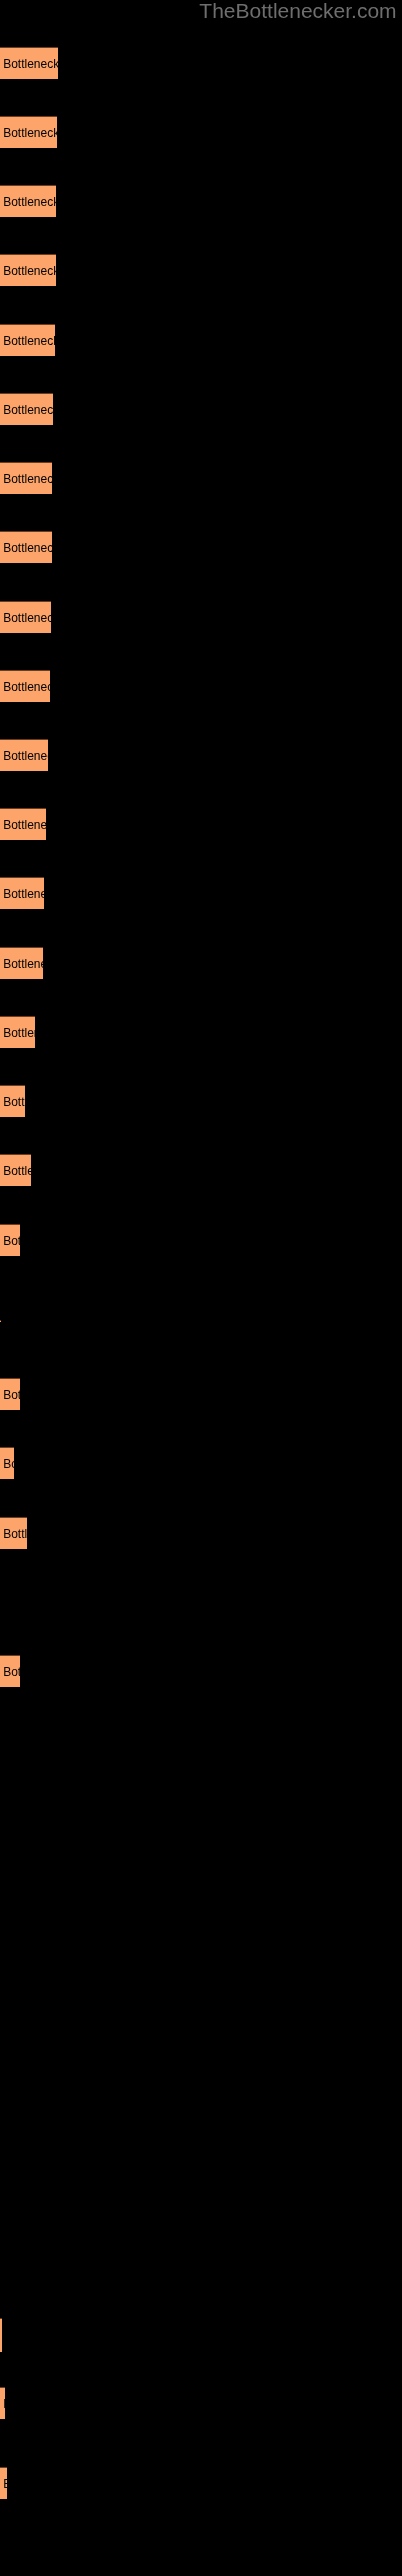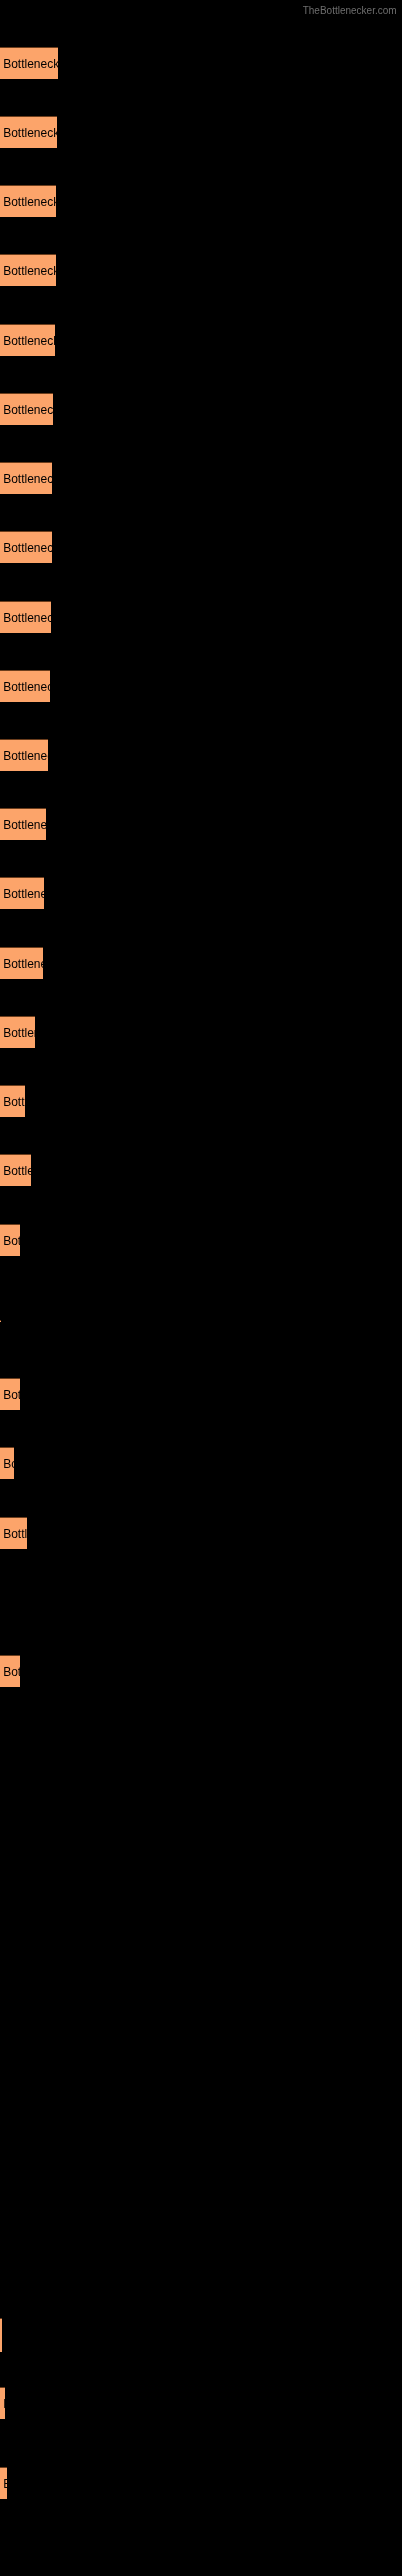--- a/index.html
+++ b/index.html
@@ -12,21 +12,21 @@
     height: 2576px;
     position: relative;
     overflow: hidden;
     font-family: "Liberation Sans", sans-serif;
   }
 
   .watermark {
     position: absolute;
     top: 0px;
     right: 6.4px;
-    font-size: 10px;
+    font-size: 21px;
     color: #6e6e6e;
     letter-spacing: 0px;
     white-space: nowrap;
     line-height: 21px;
     font-family: "Liberation Sans", sans-serif;
   }
 
   .chart {
     position: absolute;
     left: 0;

